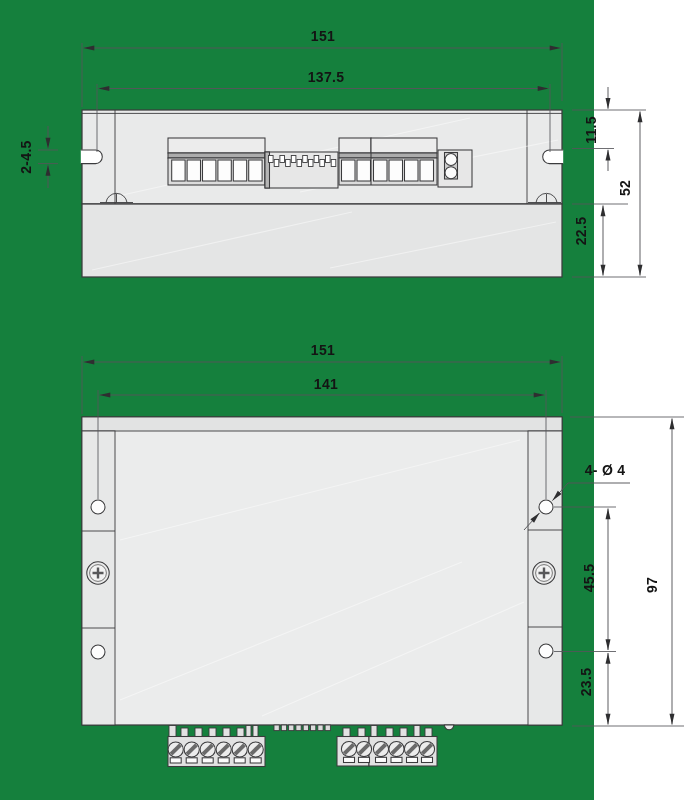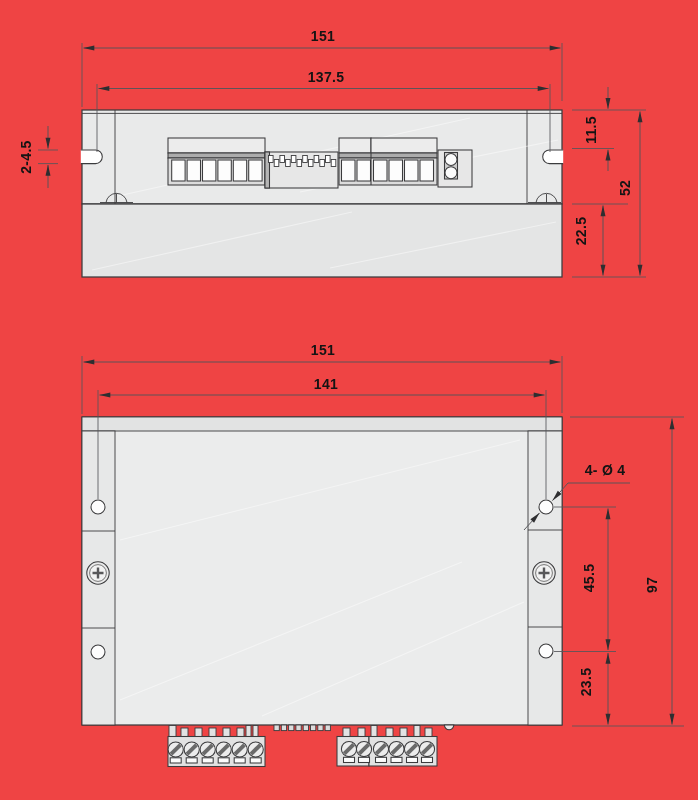--- a/index.html
+++ b/index.html
@@ -1,16 +1,16 @@
 <!DOCTYPE html>
 <html><head>
 <meta charset="utf-8">
 <style>
   html,body{margin:0;padding:0;background:#ffffff;}
-  .stage{width:698px;height:800px;position:relative;background:#ef4444;}
+  .stage{width:594px;height:800px;position:relative;background:#15803d;}
   .ol   {stroke:#3b3b3d;stroke-width:1.25;}
   .thin {stroke:#3b3b3d;stroke-width:0.9;}
   .comp {stroke:#3b3b3d;stroke-width:1.05;}
   .dimline{stroke:#55555a;stroke-width:0.95;fill:none;}
   .ext  {stroke:#55555a;stroke-width:0.85;fill:none;}
   .streak{stroke:#ffffff;stroke-width:1.1;opacity:0.45;fill:none;}
   .dimtext{font:bold 14px "Liberation Sans","DejaVu Sans",sans-serif;fill:#141414;letter-spacing:0.3px;}
 </style>
 </head>
 <body>

